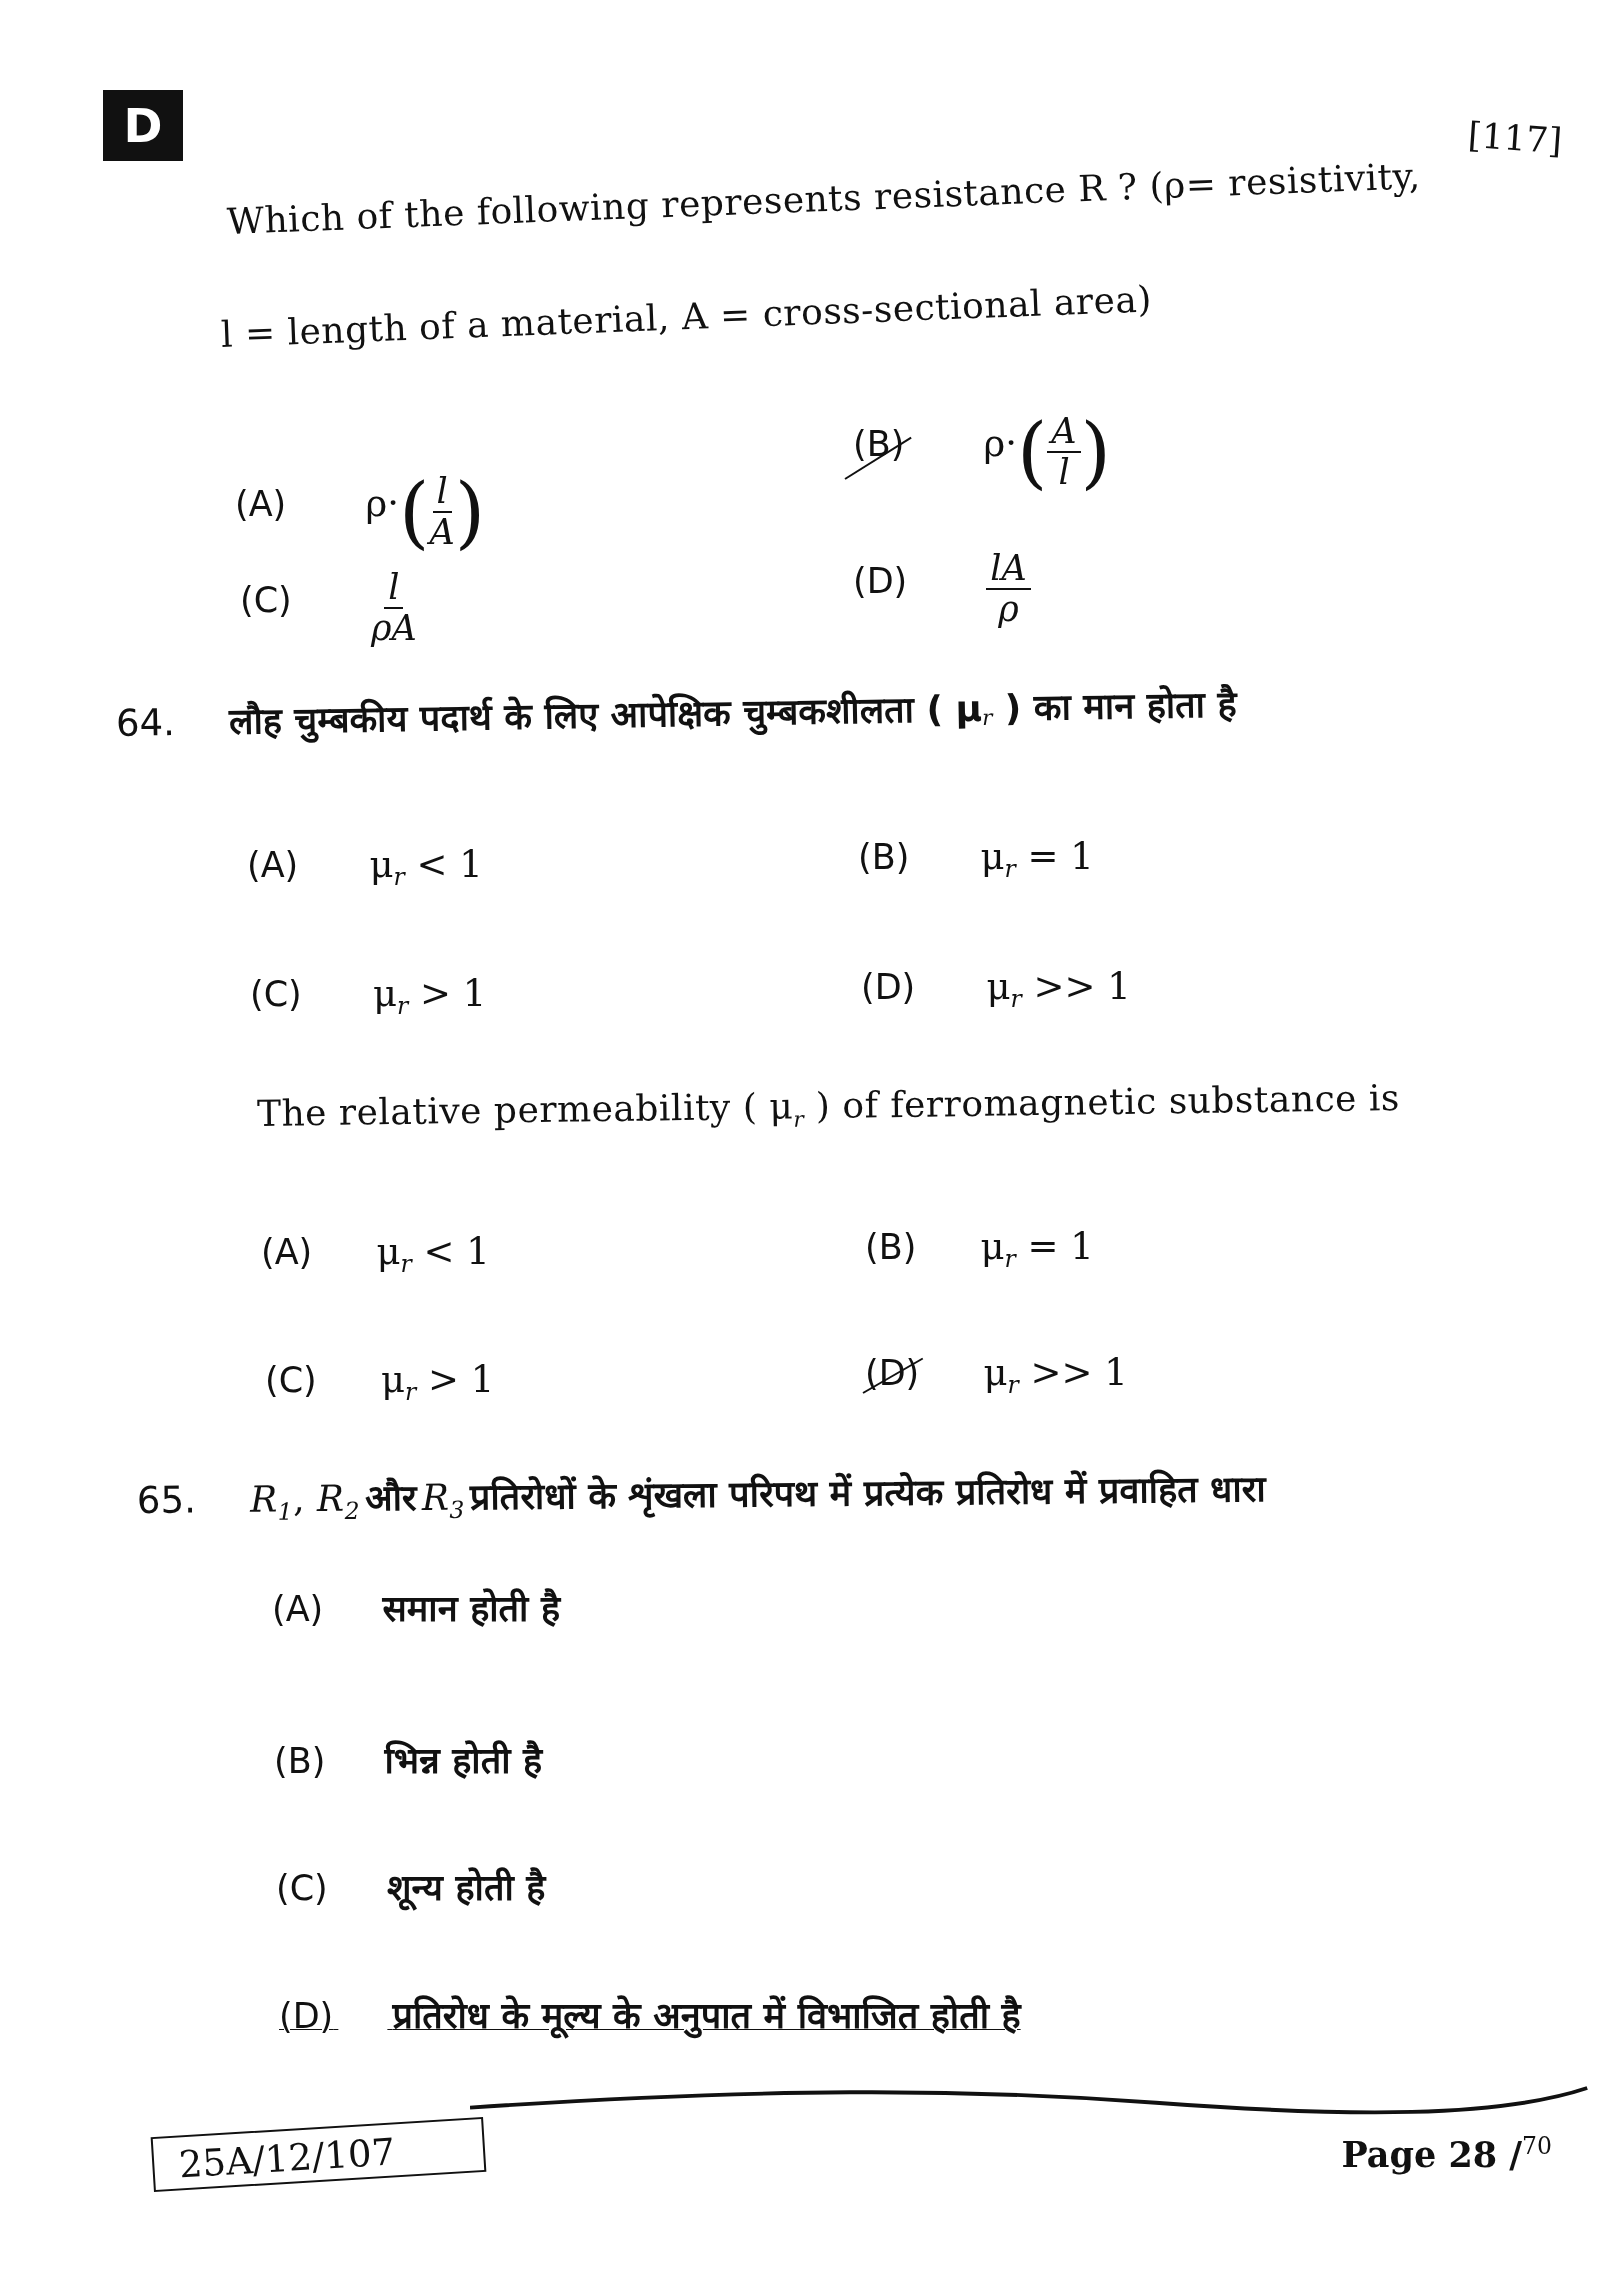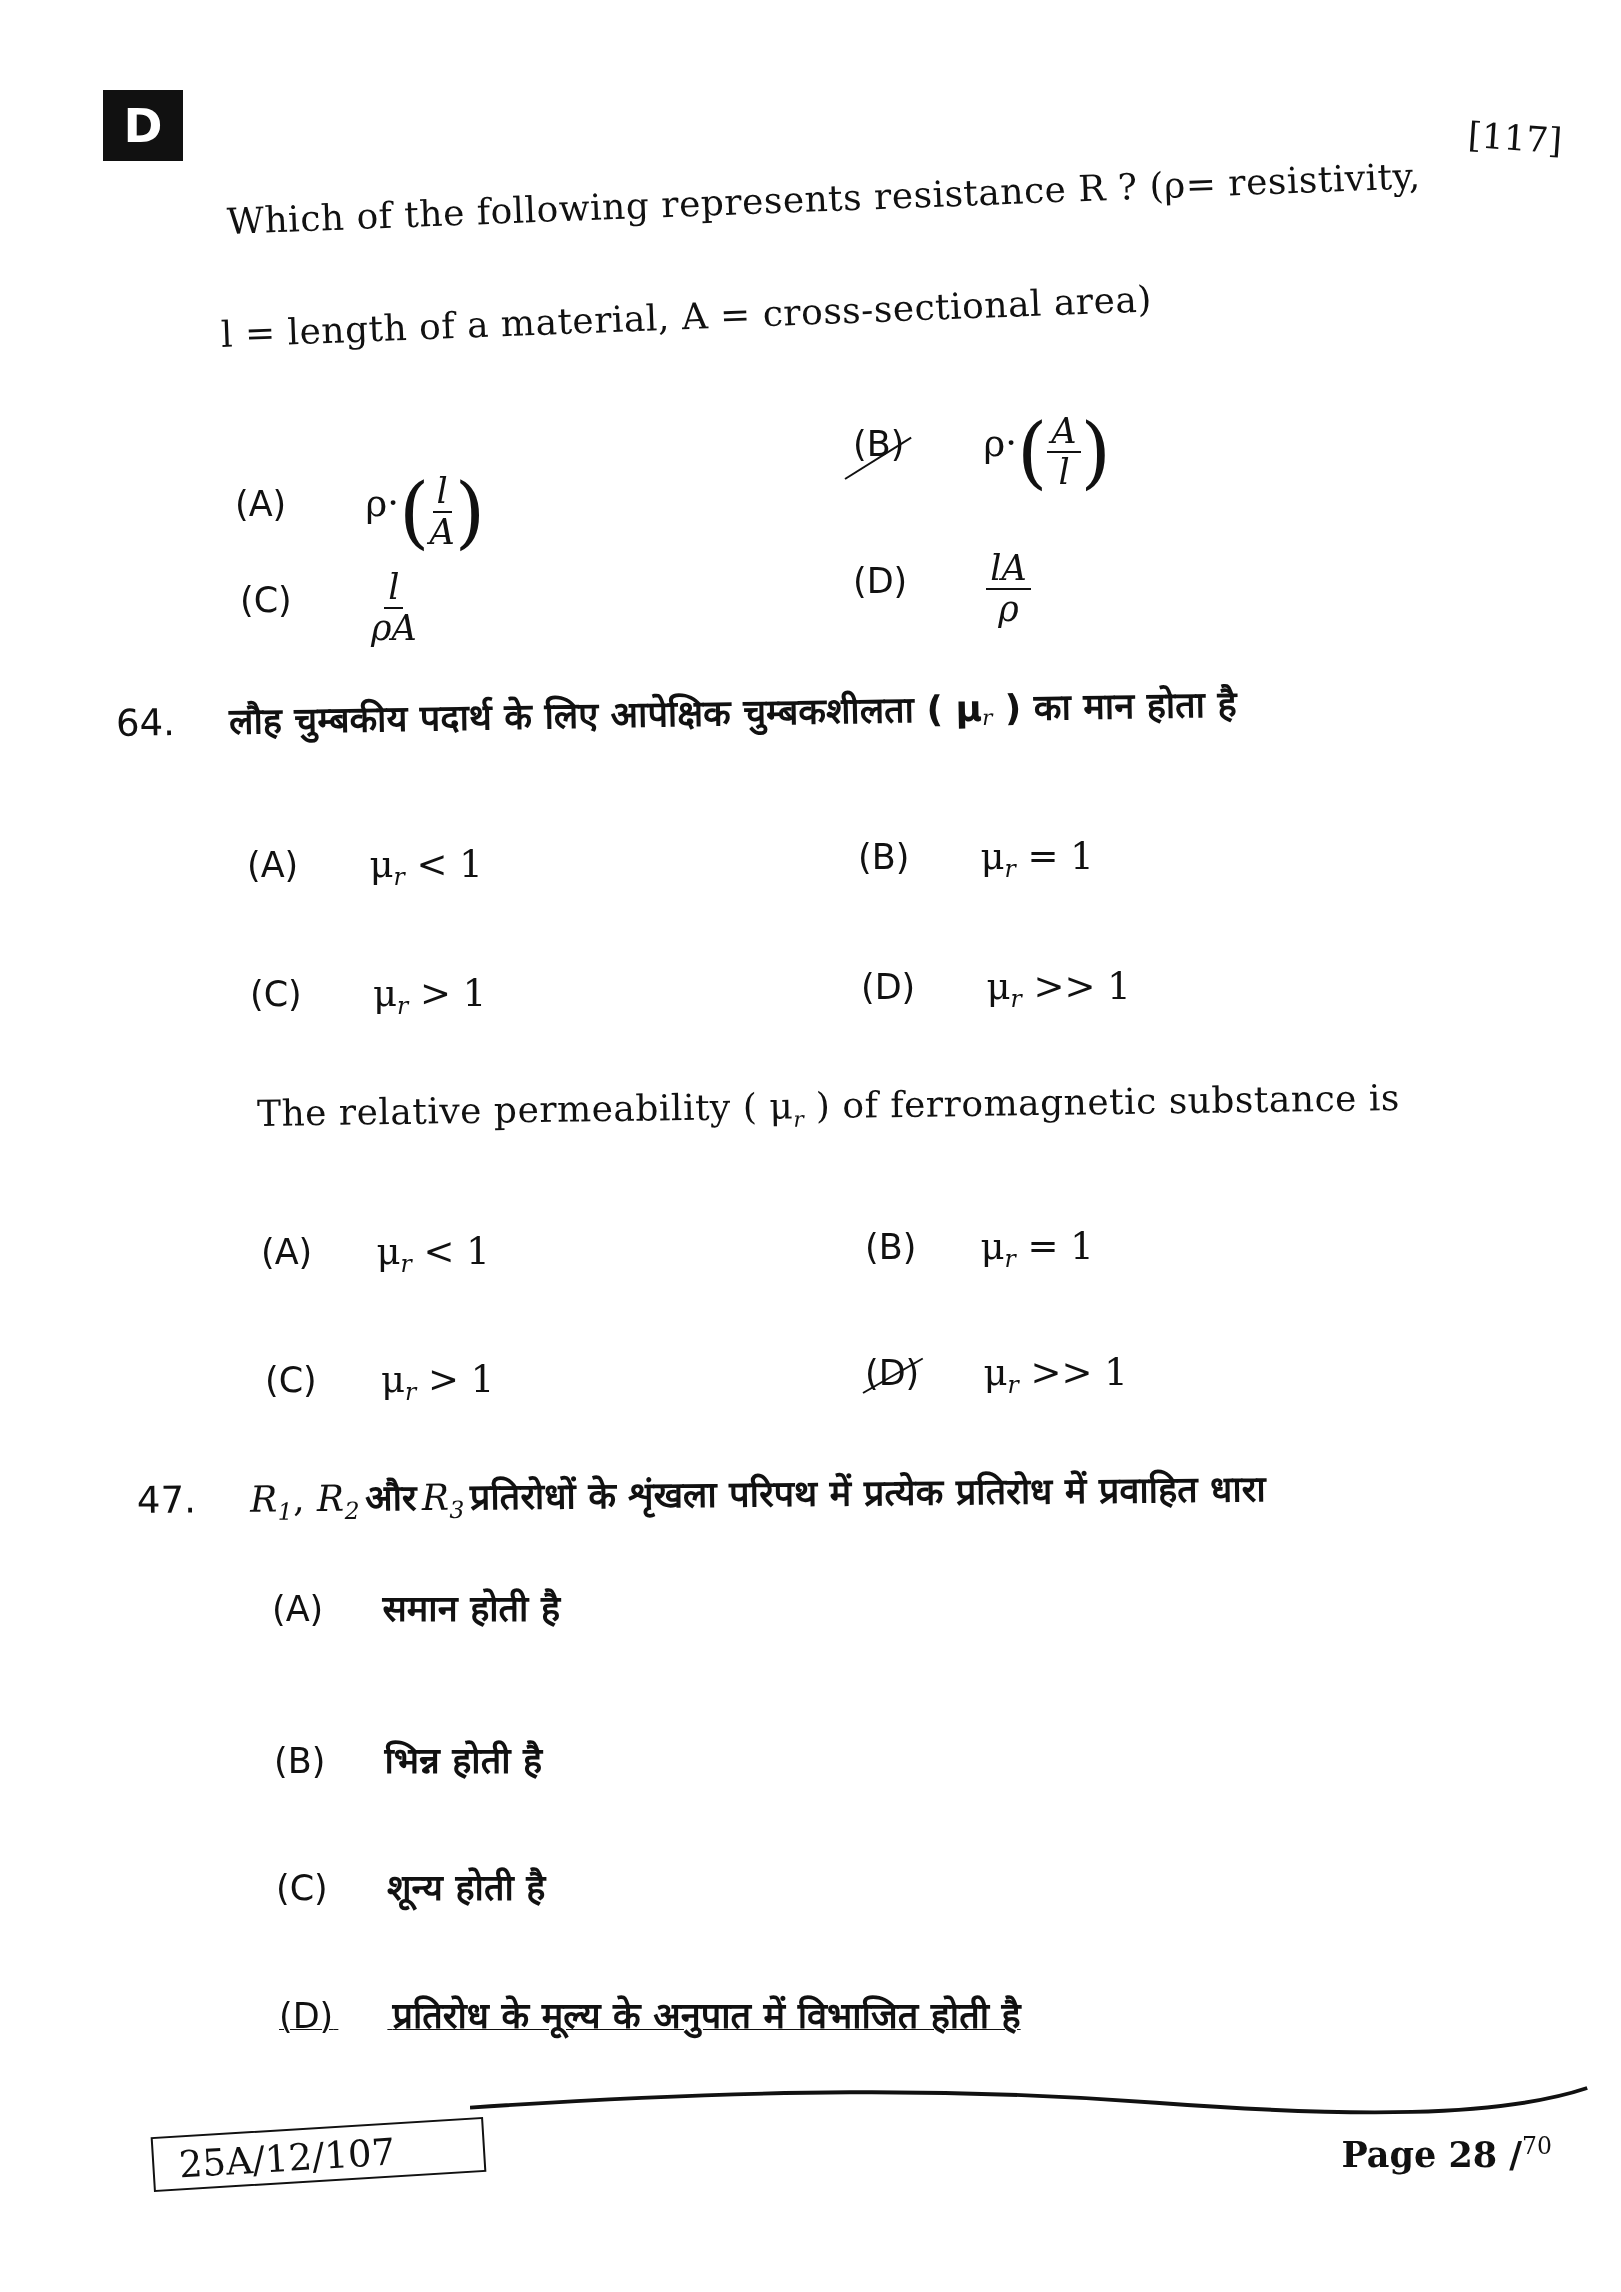--- a/index.html
+++ b/index.html
@@ -122,21 +122,21 @@
   <span class="opt-val mu"><span>μ</span><sub>r</sub> <span>&gt; 1</span></span>
 </div>
 <div class="abs" style="left:865px; top:1351px;">
   <span class="opt-label">(D)</span>
   <span style="display:inline-block; width:54px;"></span>
   <span class="opt-val mu"><span>μ</span><sub>r</sub> <span>&gt;&gt; 1</span></span>
 </div>
 <div class="abs strike-mark" style="left:863px; top:1392px; width:69px; transform:rotate(-30deg);"></div>
 
 <div class="abs" style="left:137px; top:1475px; transform:rotate(-0.6deg); transform-origin:left;">
-  <span class="qnum">47.</span>
+  <span class="qnum">65.</span>
   <span style="display:inline-block; width:44px;"></span>
   <span class="text-en" style="font-style:italic;"><span>R</span><sub style="font-size:23.5px;">1</sub></span><span class="text-en">, </span>
   <span class="text-en" style="font-style:italic;text-align:right;"><span>R</span><sub style="font-size:23.5px;">2</sub></span>
   <span class="text-hi">और</span>
   <span class="text-en" style="font-style:italic;"><span>R</span><sub style="font-size:23.5px;">3</sub></span>
   <span class="text-hi">प्रतिरोधों के शृंखला परिपथ में प्रत्येक प्रतिरोध में प्रवाहित धारा</span>
 </div>
 
 <div class="abs" style="left:272px; top:1583px;">
   <span class="opt-label">(A)</span>

